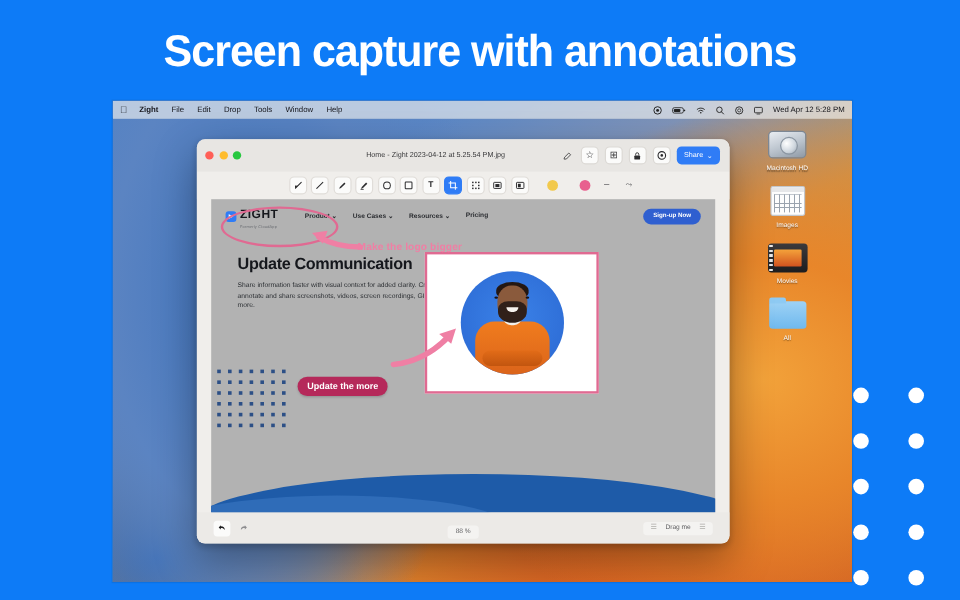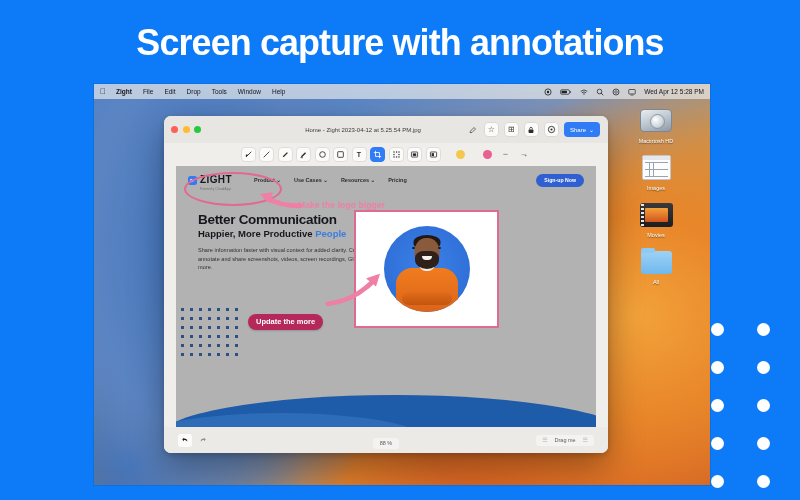--- a/index.html
+++ b/index.html
@@ -560,24 +560,21 @@
         <div class="nav-links">
           <span class="nav-link"><span>Product</span> <span>⌄</span></span>
           <span class="nav-link"><span>Use Cases</span> <span>⌄</span></span>
           <span class="nav-link"><span>Resources</span> <span>⌄</span></span>
           <span class="nav-link">Pricing</span>
         </div>
         <span class="signup">Sign-up Now</span>
       </div>
 
       <div class="hero-copy">
-        <div class="hero-h1">Better Communication</div>
-        <div class="hero-h2">
-          <span>Happier, More Productive </span><span class="accent">People</span>
-        </div>
+        <div class="hero-h1">Update Communication</div>
         <div class="hero-p">Share information faster with visual context for added clarity. Create, annotate and share screenshots, videos, screen recordings, GIFs and more.</div>
       </div>
 
       <div class="sq-dots">
         <i></i>
           <i></i>
           <i></i>
           <i></i>
           <i></i>
           <i></i>

